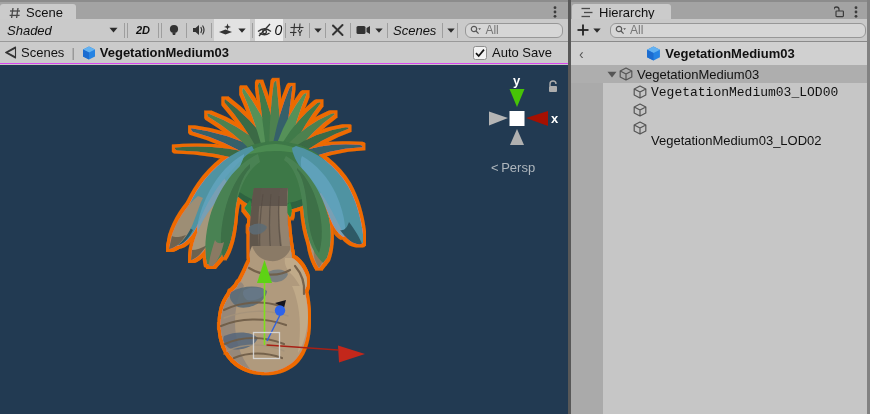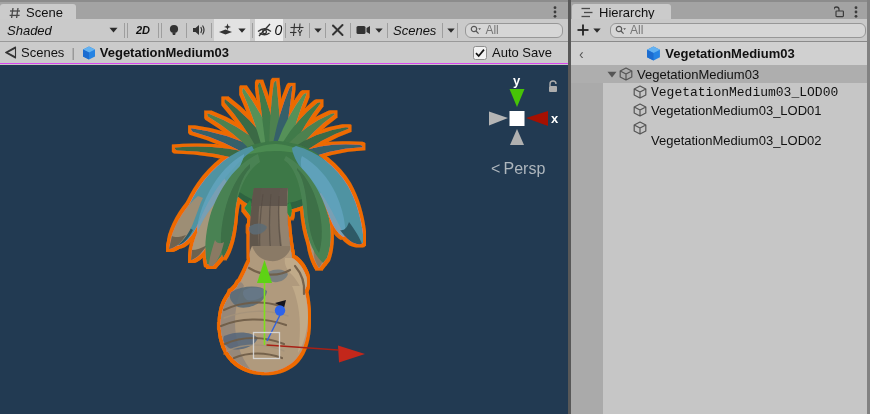--- a/index.html
+++ b/index.html
@@ -303,21 +303,21 @@
       <path d="M36 53 L17 46.5 L17 60.5 Z" fill="#b5b5b5"></path>
       <path d="M54 53 L76 46 L76 61 Z" fill="#a61001"></path>
       <rect x="37.5" y="46" width="15" height="15" fill="#ffffff"></rect>
       <path d="M45 64 L38 80 L52 80 Z" fill="#b0b0b0"></path>
       <text x="79" y="58" fill="#fff" font-size="13" font-weight="bold" font-family="Liberation Sans">x</text>
     </svg>
     <svg width="12" height="13" viewBox="0 0 12 13" style="position:absolute; left:547px; top:15px;">
       <path d="M3 6 L3 4 a3 3 0 0 1 6 0" fill="none" stroke="#adadad" stroke-width="1.4"></path>
       <rect x="2" y="6" width="8" height="6" rx="1" fill="#adadad"></rect>
     </svg>
-    <div class="abs" style="left:491px; top:95px; color:#aeb6bd; font-size:16px;">&lt; Persp</div>
+    <div class="abs" style="left:491px; top:95px; color:#aeb6bd; font-size:13px;">&lt; Persp</div>
   </div>
 </div>
 
 <div id="divider" class="abs"></div>
 
 <div id="hier-panel" class="abs">
   <div class="tabbar abs" style="width:299px;">
     <div class="tab" style="width:99px; left:1px;">
       <svg width="13" height="11" viewBox="0 0 13 11" style="margin-right:5px;">
         <g stroke="#4a4a4a" stroke-width="1.3">
@@ -385,21 +385,20 @@
     <div class="hrow" style="top:18px;font-family:Liberation Mono, monospace;">
       <svg class="wirecube" width="14" height="14" viewBox="0 0 14 14" style="margin-left:62px;">
         <path d="M7 1 L12.8 4 L12.8 10 L7 13 L1.2 10 L1.2 4 Z M1.2 4 L7 7 L12.8 4 M7 7 L7 13" fill="none" stroke="#555" stroke-width="1.2" stroke-linejoin="round"></path>
       </svg>
       <span style="margin-left:4px;">VegetationMedium03_LOD00</span>
     </div>
     <div class="hrow" style="top:36px;">
       <svg class="wirecube" width="14" height="14" viewBox="0 0 14 14" style="margin-left:62px;">
         <path d="M7 1 L12.8 4 L12.8 10 L7 13 L1.2 10 L1.2 4 Z M1.2 4 L7 7 L12.8 4 M7 7 L7 13" fill="none" stroke="#555" stroke-width="1.2" stroke-linejoin="round"></path>
       </svg>
-      <span style="margin-left:4px;">VegetationMedium03_LOD01</span>
     </div>
     <div class="hrow" style="top:54px;">
       <svg class="wirecube" width="14" height="14" viewBox="0 0 14 14" style="margin-left:62px;">
         <path d="M7 1 L12.8 4 L12.8 10 L7 13 L1.2 10 L1.2 4 Z M1.2 4 L7 7 L12.8 4 M7 7 L7 13" fill="none" stroke="#555" stroke-width="1.2" stroke-linejoin="round"></path>
       </svg>
       <span style="margin-left:4px;margin-top:24px;">VegetationMedium03_LOD02</span>
     </div>
   </div>
 </div>
 

